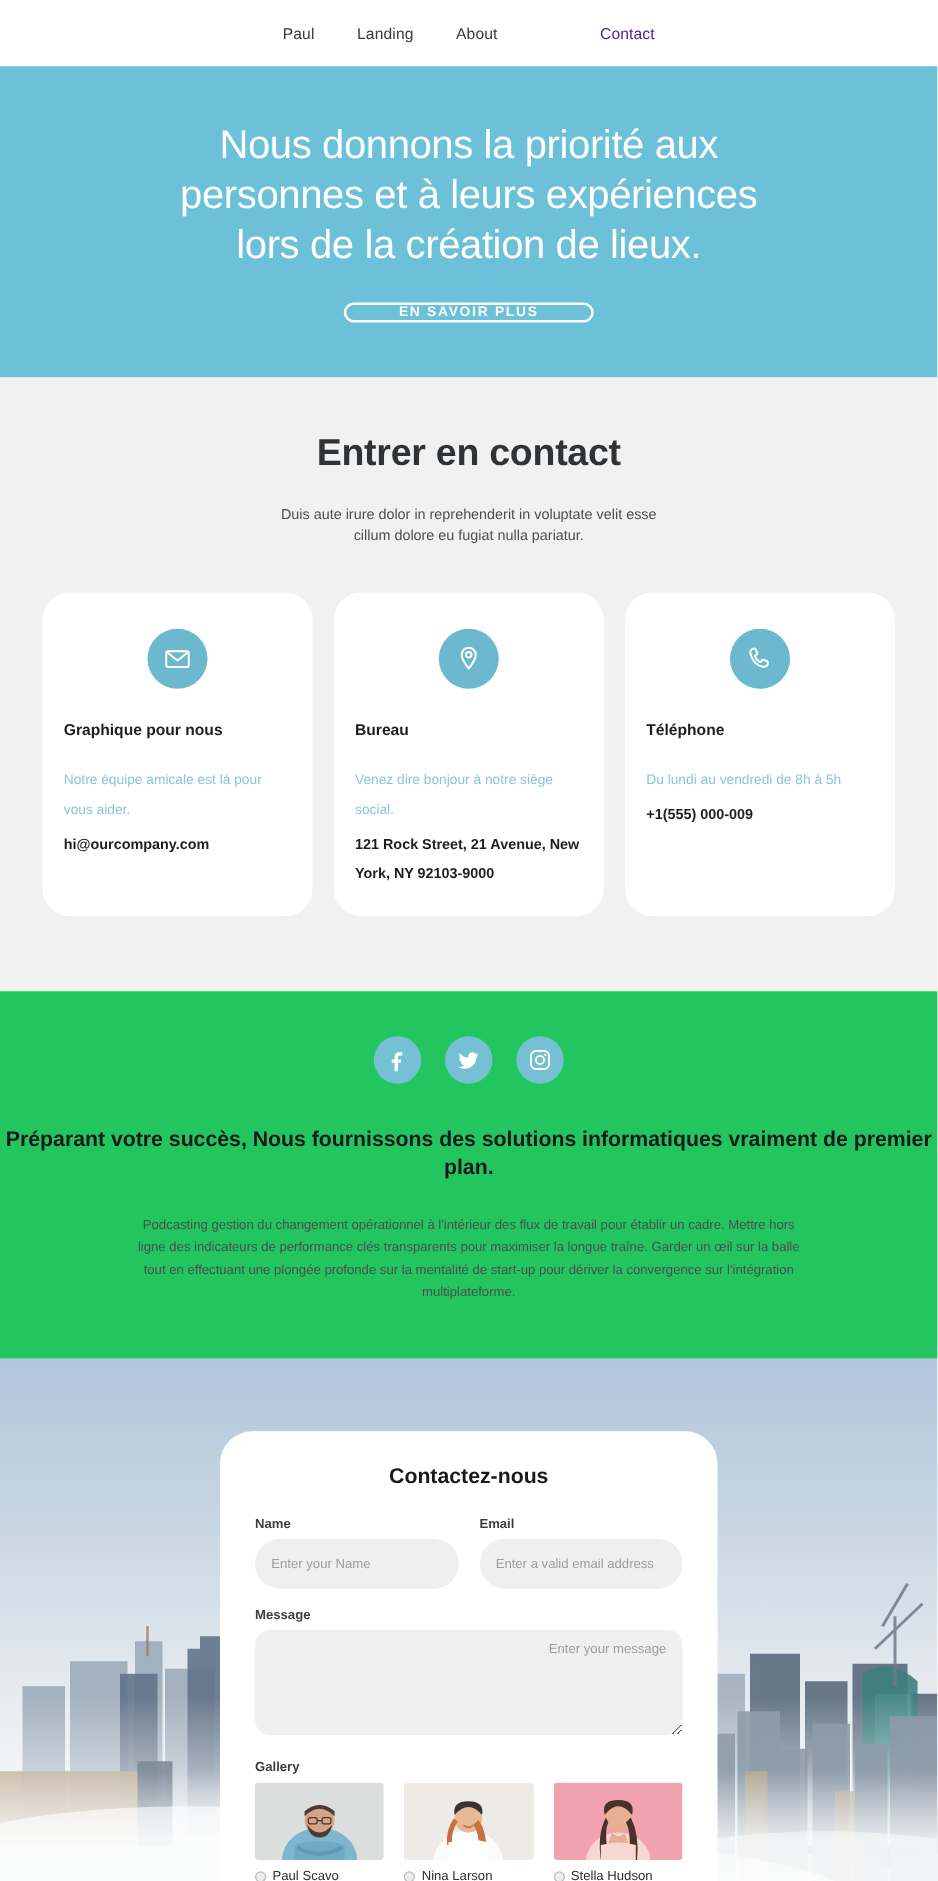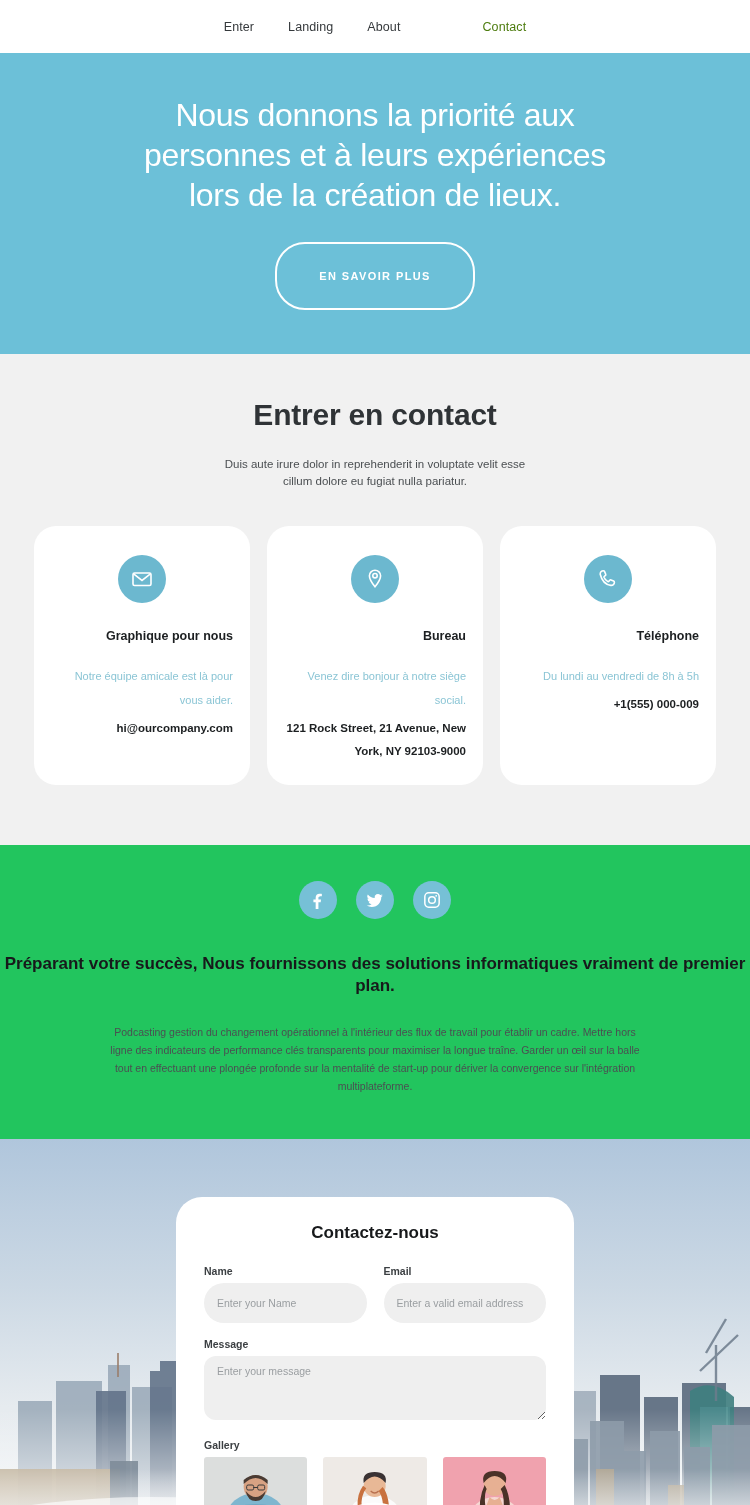--- a/index.html
+++ b/index.html
@@ -18,21 +18,21 @@
     align-items: center;
     justify-content: center;
     gap: 34px;
   }
   .nav-item {
     font-size: 12.5px;
     color: #35393c;
     letter-spacing: .1px;
     cursor: pointer;
   }
-  .nav-item.active { color: #4d7c0f; margin-left: 48px; }
+  .nav-item.active { color: #4c1d95; margin-left: 48px; }
 
   
   .hero {
     background: #6cc0d8;
     padding: 42px 0 44px;
     text-align: center;
   }
   .hero-title {
     font-size: 32px;
     line-height: 40px;
@@ -44,21 +44,21 @@
   }
   .hero-btn {
     display: inline-block;
     margin-top: 27px;
     border: 2px solid #ffffff;
     border-radius: 30px;
     color: #ffffff;
     font-size: 11px;
     font-weight: 700;
     letter-spacing: 1.4px;
-    padding: 26px 42px;
+    padding: 0 42px;
     background: transparent;
     cursor: pointer;
   }
 
   
   .contact-sec {
     background: #f1f1f1;
     padding: 44px 0 60px;
     text-align: center;
   }
@@ -80,21 +80,21 @@
     justify-content: center;
     gap: 17px;
     margin-top: 36px;
   }
   .card {
     width: 216px;
     min-height: 225px;
     background: #ffffff;
     border-radius: 22px;
     padding: 22px 17px 22px;
-    text-align: right;
+    text-align: left;
   }
   .card-icon {
     width: 48px; height: 48px;
     border-radius: 50%;
     background: #6cb8cf;
     margin: 7px auto 0;
     display: flex;
     align-items: center;
     justify-content: center;
   }
@@ -197,30 +197,31 @@
     padding: 0 13px;
     font-size: 10.5px;
     color: #2b2e30;
     font-family: "Liberation Sans", sans-serif;
     outline: none;
   }
   .inp::placeholder { color: #9a9ea1; }
   .field-block { margin-top: 15px; }
   .txt {
     width: 100%;
-    height: 64px;
+    height: 84px;
     background: #efefef;
     border: none;
     border-radius: 12px;
     padding: 9px 13px;
     font-size: 10.5px;
     color: #2b2e30;
     font-family: "Liberation Sans", sans-serif;
     resize: vertical;
     outline: none;
+    text-align: right;
   }
   .txt::placeholder { color: #9a9ea1; }
   .gallery {
     display: flex;
     gap: 16px;
     margin-top: 6px;
   }
   .g-item { flex: 1; }
   .g-photo {
     width: 100%;
@@ -243,21 +244,21 @@
     border: 1px solid #b9bdc0;
     background: #ececec;
     flex: none;
     cursor: pointer;
   }
 </style>
 </head>
 <body>
 
 <nav class="nav">
-  <span class="nav-item">Enter</span>
+  <span class="nav-item">Paul</span>
   <span class="nav-item">Landing</span>
   <span class="nav-item">About</span>
   <span class="nav-item active">Contact</span>
 </nav>
 
 <section class="hero">
   <h1 class="hero-title">Nous donnons la priorité aux personnes et à leurs expériences lors de la création de lieux.</h1>
   <button class="hero-btn">EN SAVOIR PLUS</button>
 </section>
 

